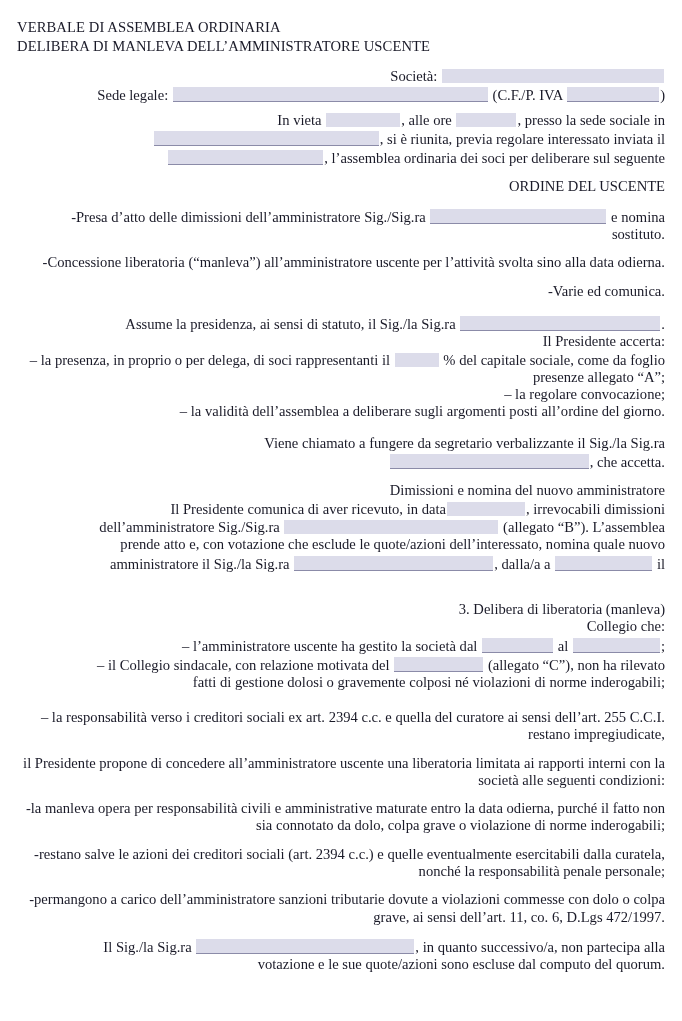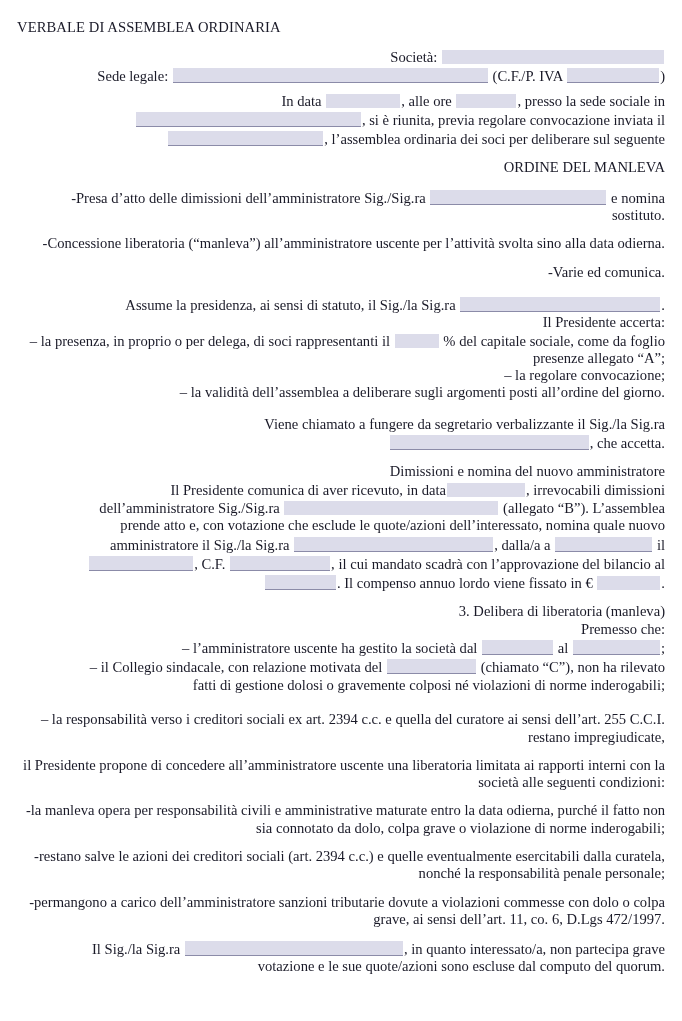--- a/index.html
+++ b/index.html
@@ -59,54 +59,55 @@
   }
   .nowrap { white-space: nowrap; }
 </style>
 </head>
 <body>
 
 <div id="doc">
   <div class="page-body">
 
     <div class="hd">VERBALE DI ASSEMBLEA ORDINARIA</div>
+    <div class="hd">DELIBERA DI MANLEVA DELL’AMMINISTRATORE USCENTE</div>
 
     <div class="gap-md"></div>
 
     <div class="para nowrap">
       <span>Società:</span>
       <span class="fld" style="width:222px;"></span>
     </div>
 
     <div class="para nowrap">
       <span>Sede legale:</span>
       <span class="fld ul" style="width:315px;"></span>
       <span>(C.F./P. IVA</span>
       <span class="fld ul" style="width:92px;"></span><span>)</span>
     </div>
 
     <div class="gap-sm"></div>
 
     <div class="para">
       <span class="nowrap">
-        <span>In data</span>
+        <span>In vieta</span>
         <span class="fld" style="width:74px;"></span><span>, alle ore</span>
         <span class="fld" style="width:60px;"></span><span>, presso la sede sociale in</span>
       </span><br>
       <span class="nowrap">
-        <span class="fld ul" style="width:225px;"></span><span>, si è riunita, previa regolare convocazione inviata il</span>
+        <span class="fld ul" style="width:225px;"></span><span>, si è riunita, previa regolare interessato inviata il</span>
       </span><br>
       <span class="nowrap">
         <span class="fld ul" style="width:155px;"></span><span>, l’assemblea ordinaria dei soci per deliberare sul seguente</span>
       </span>
     </div>
 
     <div class="gap-md"></div>
 
-    <div class="para">ORDINE DEL MANLEVA</div>
+    <div class="para">ORDINE DEL USCENTE</div>
 
     <div class="gap-md"></div>
 
     <div class="para">
       <span>-Presa d’atto delle dimissioni dell’amministratore Sig./Sig.ra</span>
       <span class="fld ul" style="width:176px;"></span>
       <span>e nomina sostituto.</span>
     </div>
 
     <div class="gap-md"></div>
@@ -153,45 +154,38 @@
         <span class="fld" style="width:214px;"></span>
         <span>(allegato “B”). L’assemblea</span>
       </span><br>
       <span>prende atto e, con votazione che esclude le quote/azioni dell’interessato, nomina quale nuovo</span><br>
       <span class="nowrap">
         <span>amministratore il Sig./la Sig.ra</span>
         <span class="fld ul" style="width:199px;"></span><span>, dalla/a a</span>
         <span class="fld ul" style="width:97px;"></span>
         <span>il</span>
       </span><br>
-      <span class="nowrap">
-        <span class="fld ul" style="width:104px;"></span><span>, C.F.</span>
-        <span class="fld ul" style="width:100px;"></span><span>, il cui mandato scadrà con l’approvazione del bilancio al</span>
-      </span><br>
-      <span class="nowrap">
-        <span class="fld ul" style="width:71px;"></span><span>. Il compenso annuo lordo viene fissato in €</span>
-        <span class="fld" style="width:63px;"></span><span>.</span>
-      </span>
+      <br>
     </div>
 
     <div class="gap-md"></div>
 
     <div class="para">
       <span>3. Delibera di liberatoria (manleva)</span><br>
-      <span>Premesso che:</span><br>
+      <span>Collegio che:</span><br>
       <span class="nowrap">
         <span>– l’amministratore uscente ha gestito la società dal</span>
         <span class="fld ul" style="width:71px;"></span>
         <span>al</span>
         <span class="fld ul" style="width:87px;"></span><span>;</span>
       </span><br>
       <span class="nowrap">
         <span>– il Collegio sindacale, con relazione motivata del</span>
         <span class="fld ul" style="width:89px;"></span>
-        <span>(chiamato “C”), non ha rilevato</span>
+        <span>(allegato “C”), non ha rilevato</span>
       </span><br>
       <span>fatti di gestione dolosi o gravemente colposi né violazioni di norme inderogabili;</span><br>
       <br>
       <span>– la responsabilità verso i creditori sociali ex art. 2394 c.c. e quella del curatore ai sensi dell’art. 255 C.C.I. restano impregiudicate,</span>
     </div>
 
     <div class="gap-md"></div>
 
     <div class="para">il Presidente propone di concedere all’amministratore uscente una liberatoria limitata ai rapporti interni con la società alle seguenti condizioni:</div>
 
@@ -205,19 +199,19 @@
 
     <div class="gap-md"></div>
 
     <div class="para">-permangono a carico dell’amministratore sanzioni tributarie dovute a violazioni commesse con dolo o colpa grave, ai sensi dell’art. 11, co. 6, D.Lgs 472/1997.</div>
 
     <div class="gap-md"></div>
 
     <div class="para">
       <span class="nowrap">
         <span>Il Sig./la Sig.ra</span>
-        <span class="fld ul" style="width:218px;"></span><span>, in quanto interessato/a, non partecipa grave</span>
+        <span class="fld ul" style="width:218px;"></span><span>, in quanto successivo/a, non partecipa alla</span>
       </span><br>
       <span>votazione e le sue quote/azioni sono escluse dal computo del quorum.</span>
     </div>
 
   </div>
 </div>
 
 </body></html>

